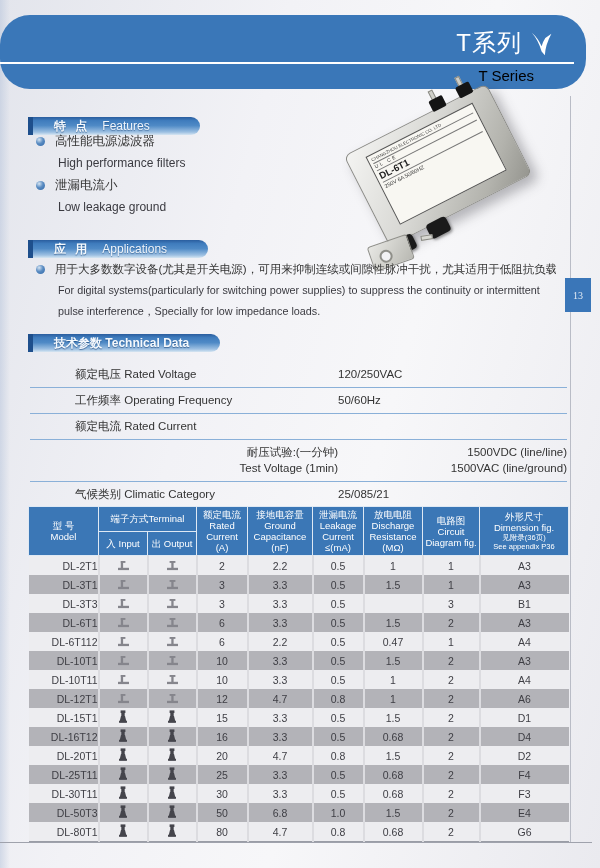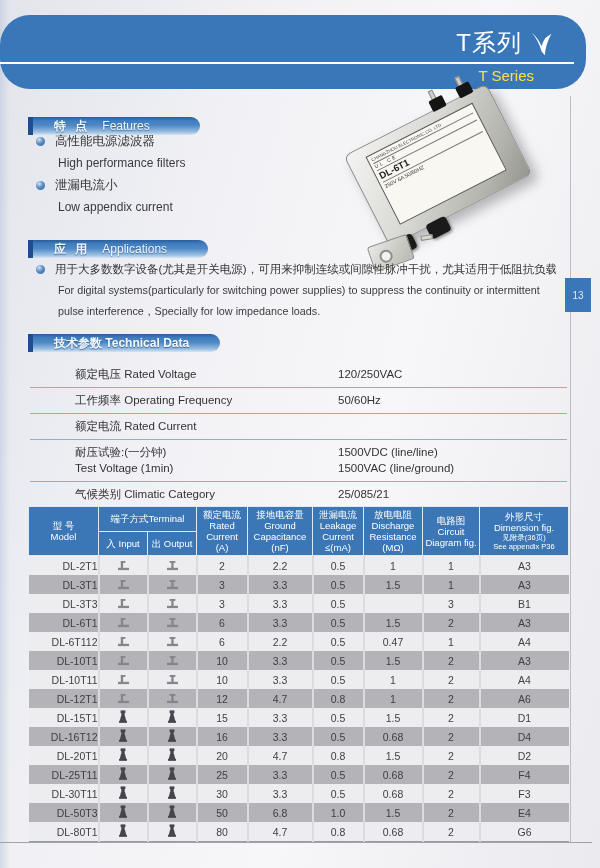--- a/index.html
+++ b/index.html
@@ -9,24 +9,24 @@
   .left-edge{position:absolute;left:0;top:0;width:10px;height:100%;
     background:linear-gradient(90deg,rgba(185,198,220,.55),rgba(255,255,255,0));}
   .right-line{position:absolute;left:570px;top:96px;width:1px;height:746px;background:#b9bcc6;}
   .bottom-line{position:absolute;left:0;top:842px;width:592px;height:1px;background:#9fa2ac;}
 
   
   .top-bar{position:absolute;left:0;top:15px;width:586px;height:74px;background:#3a77b8;border-radius:30px;}
   .bar-line{position:absolute;left:0;top:47px;width:574px;height:2px;background:#fff;}
   .t-zh{position:absolute;top:12px;right:64px;font-size:24px;color:#fff;letter-spacing:1px;}
   .t-arrow{position:absolute;top:15px;right:28px;width:30px;height:28px;}
-  .t-en{position:absolute;top:52px;right:52px;font-size:15px;color:#fde047;}
+  .t-en{position:absolute;top:52px;right:52px;font-size:15px;color:#000000;}
 
   .page-num{position:absolute;left:565px;top:278px;width:26px;height:34px;background:#3a76b8;
-    color:#e3ebf4;font-size:10px;display:flex;align-items:center;justify-content:center;z-index:3;}
+    color:#e3ebf4;font-size:10px;display:flex;align-items:center;justify-content:center;z-index:3;font-family:Liberation Serif, serif;}
 
   
   .banner{position:absolute;height:18px;border-radius:0 10px 10px 0;
     background:linear-gradient(180deg,#2a5d9e 0%,#3f7cbd 20%,#4f8ac6 48%,#9dc0e2 84%,#d7e6f2 100%);
     border-left:5px solid #1e4f8c;display:flex;align-items:center;padding-left:21px;box-sizing:border-box;}
   .banner .b-zh{font-size:12px;font-weight:bold;color:#f5f9fd;letter-spacing:3px;text-shadow:0 1px 1px rgba(20,60,110,.6);}
   .banner .b-en{font-size:12px;color:#eef4fb;margin-left:12px;text-shadow:0 1px 1px rgba(20,60,110,.5);}
   #features-banner{left:28px;top:117px;width:172px;}
   #applications-banner{left:28px;top:240px;width:180px;}
   #technical-banner{left:28px;top:334px;width:192px;}
@@ -65,21 +65,21 @@
   .b1{left:-8px;bottom:-10px;transform:rotate(18deg);} .b2{left:30px;bottom:-12px;transform:rotate(18deg);}
   .flange{position:absolute;left:-24px;bottom:-20px;width:40px;height:24px;transform:rotate(8deg);
     background:linear-gradient(135deg,#e8e8e4,#b8b8b2);border:1px solid #90908a;border-radius:3px;}
   .hole{position:absolute;left:8px;top:7px;width:9px;height:9px;border-radius:50%;background:#f2f2f4;border:2px solid #8f8f89;}
 
   
   .tech-table{position:absolute;left:30px;top:362px;width:537px;}
   .tech-row{display:flex;border-bottom:1px solid #8ab0d8;padding:4px 0 5px;}
   .tech-label{flex:0 0 308px;padding-left:45px;box-sizing:border-box;font-size:11.5px;color:#333;line-height:16px;}
   .tech-value{flex:1;font-size:11.5px;color:#333;line-height:16px;}
-  .tech-label span,.tech-value span{display:block;}
+  .tech-label span,.tech-value span{display:block;text-align:right;}
 
   
   .model-table{position:absolute;left:28px;top:506px;border-collapse:collapse;table-layout:fixed;width:540px;}
   .model-table th{background:#3b77b6;color:#fff;font-weight:normal;font-size:9.5px;line-height:11px;
     border:1px solid #dfe9f4;padding:2px 1px;vertical-align:middle;text-align:center;}
   .model-table th .th-line{display:block;}
   .model-table th .th-note{display:block;font-size:7.5px;line-height:9px;}
   .model-table td{height:19px;text-align:center;font-size:10.5px;color:#3e3e44;padding:0;
     border-left:2px solid #dcdce0;}
   .model-table td:first-child{border-left:none;text-align:right;padding-left:9px;}
@@ -108,21 +108,21 @@
   <div class="page-num">13</div>
 
   <div class="banner" id="features-banner">
     <span class="b-zh">特 点</span>
     <span class="b-en">Features</span>
   </div>
   <div class="features-list">
     <div class="f-zh"><span class="bullet"></span><span>高性能电源滤波器</span></div>
     <div class="f-en">High performance filters</div>
     <div class="f-zh"><span class="bullet"></span><span>泄漏电流小</span></div>
-    <div class="f-en">Low appendix current</div>
+    <div class="f-en">Low leakage ground</div>
   </div>
 
   <div class="photo">
     <div class="device">
       <div class="pin p1"></div>
       <div class="pin p2"></div>
       <div class="term-back tb1"></div>
       <div class="term-back tb2"></div>
       <div class="dev-label">
         <div class="lbl-company">CHANGZHOU ELECTRONIC CO. LTD</div>

